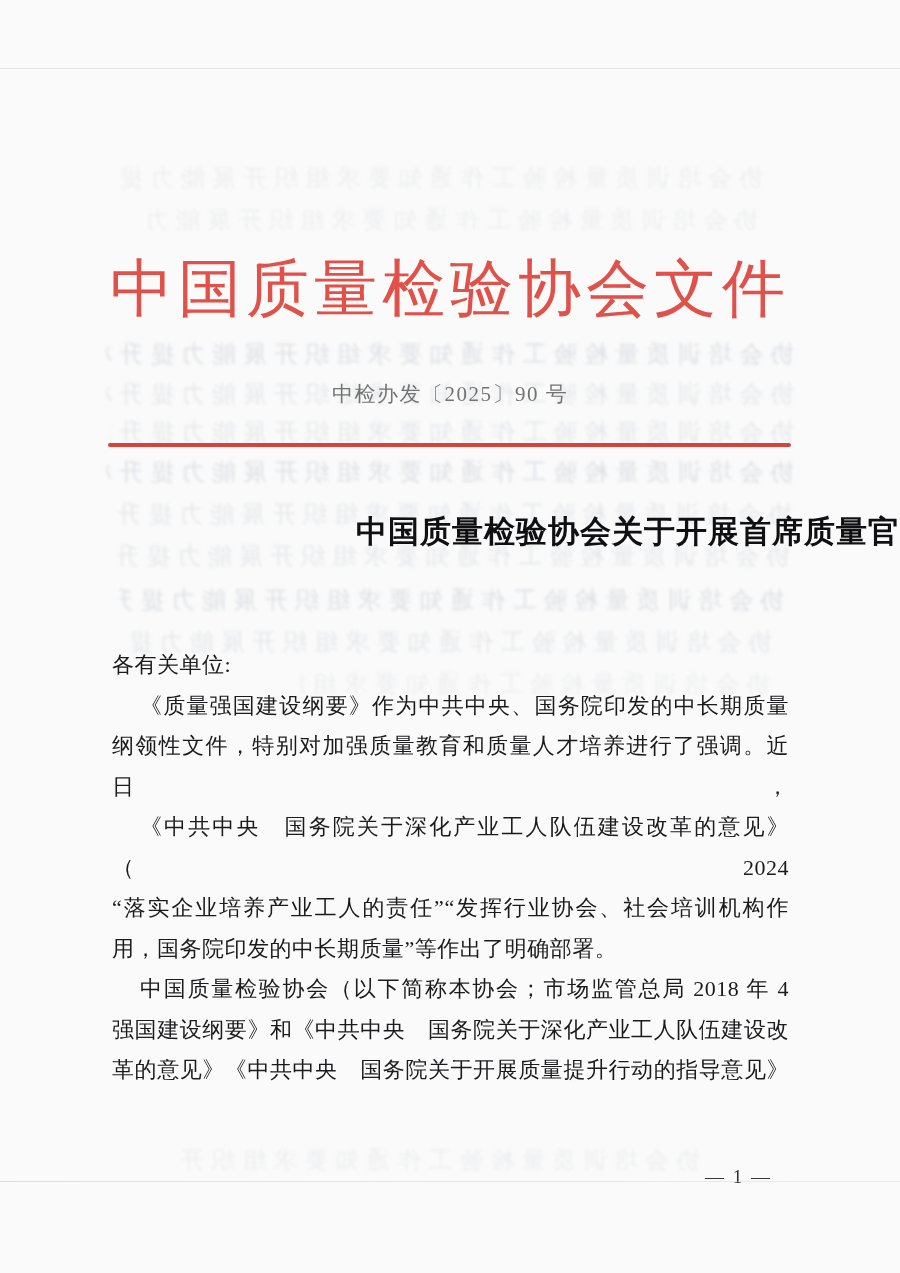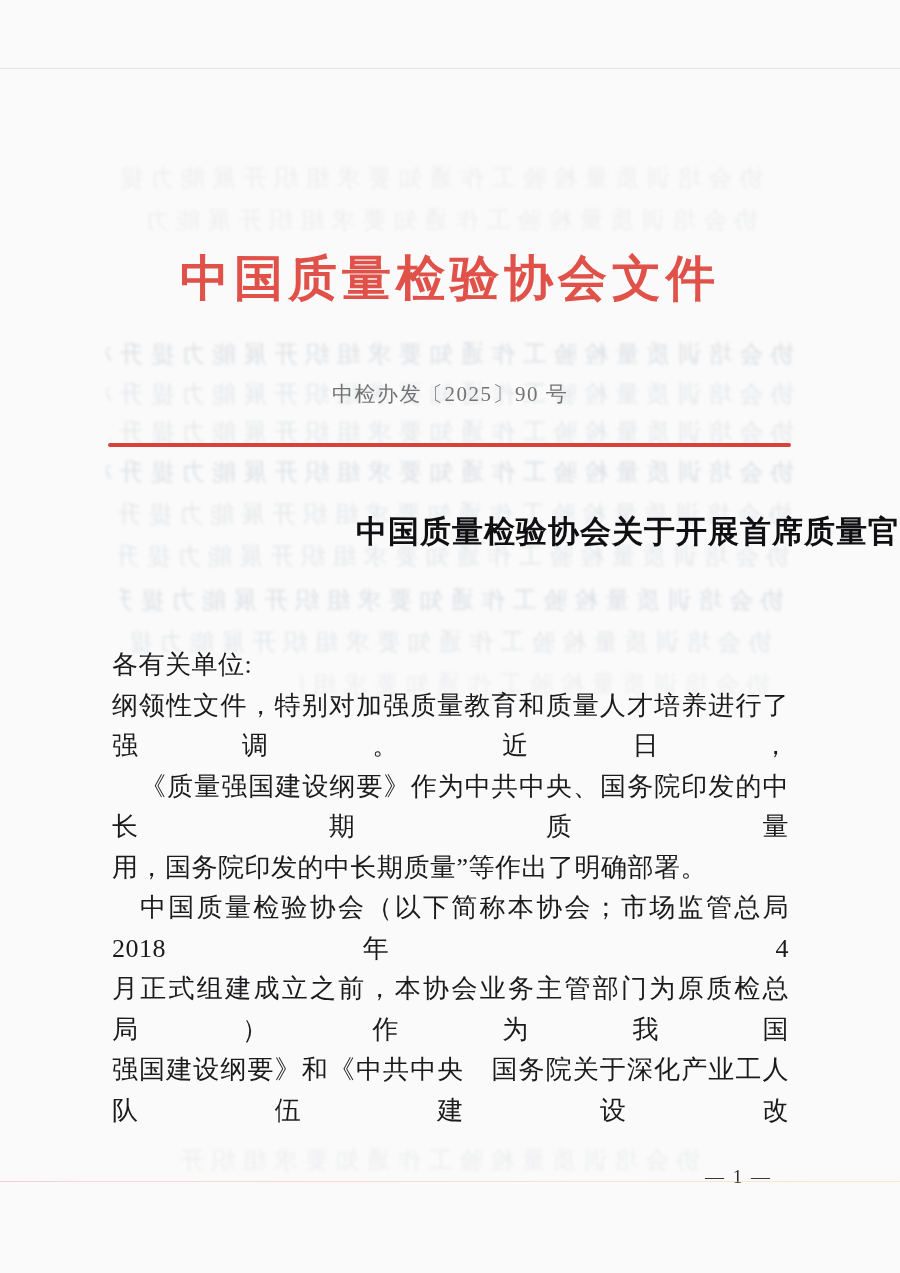--- a/index.html
+++ b/index.html
@@ -33,21 +33,21 @@
     white-space: nowrap;
     pointer-events: none;
     font-family: "Liberation Serif", "DejaVu Serif", serif;
   }
   .bleed.strong { color: rgba(118,130,155,0.22); }
   .bleed.weak   { color: rgba(130,140,160,0.10); }
 
   .letterhead {
     position: absolute; top: 246px; left: 0; width: 100%;
     text-align: center;
-    font-size: 49px; font-weight: bold;
+    font-size: 63px; font-weight: normal;
     letter-spacing: 5px;
     color: #e0514a;
     white-space: nowrap;
   }
   .docnum {
     position: absolute; top: 380px; left: 0; width: 100%;
     text-align: center;
     font-size: 21px; letter-spacing: 1.5px;
     color: #737373;
     white-space: nowrap;
@@ -62,21 +62,21 @@
     position: absolute; top: 506px; left: 0; width: 100%;
     margin: 0;
     text-align: right;
     font-size: 31px; font-weight: bold;
     line-height: 51px; letter-spacing: 1px;
     color: #101012;
     white-space: nowrap;
   }
   .body-text {
     position: absolute; top: 645px; left: 112px; width: 677px;
-    font-size: 26px; line-height: 40.5px;
+    font-size: 22px; line-height: 40.5px;
     letter-spacing: 0.5px;
     color: #1b1b1d;
   }
   .bline { white-space: nowrap; }
   .bline.j { text-align: justify; text-align-last: justify; white-space: normal; }
   .bline.ind { text-indent: 28px; }
   .pagenum {
     position: absolute; top: 1166px; left: 0; width: 772px;
     text-align: right;
     font-size: 19px; letter-spacing: 2px;
@@ -109,25 +109,27 @@
   <div class="docnum">中检办发〔2025〕90 号</div>
 
   <div class="redrule"></div>
 
   <h1 class="doc-title">
     <div>中国质量检验协会关于开展首席质量官</div>
   </h1>
 
   <div class="body-text">
     <div class="bline">各有关单位:</div>
+    <div class="bline j ind">《质量强国建设纲要》作为中共中央、国务院印发的中长期质量</div>
     <div class="bline j">纲领性文件，特别对加强质量教育和质量人才培养进行了强调。近日，</div>
-    <div class="bline j ind">《质量强国建设纲要》作为中共中央、国务院印发的中长期质量</div>
+    <div class="bline j ind">《中共中央　国务院关于深化产业工人队伍建设改革的意见》（2024</div>
+    <div class="bline j">“落实企业培养产业工人的责任”“发挥行业协会、社会培训机构作</div>
     <div class="bline">用，国务院印发的中长期质量”等作出了明确部署。</div>
     <div class="bline j ind">中国质量检验协会（以下简称本协会；市场监管总局 2018 年 4</div>
-    <div class="bline j">月正式组建成立之前，本协会业务主管部门为原质检总局）作为我国</div>
     <div class="bline j">强国建设纲要》和《中共中央　国务院关于深化产业工人队伍建设改</div>
+    <div class="bline j">革的意见》《中共中央　国务院关于开展质量提升行动的指导意见》</div>
   </div>
 
   <div class="pagenum">— 1 —</div>
 
   <div class="artifact-line"></div>
 
 </div>
 
 </body></html>

